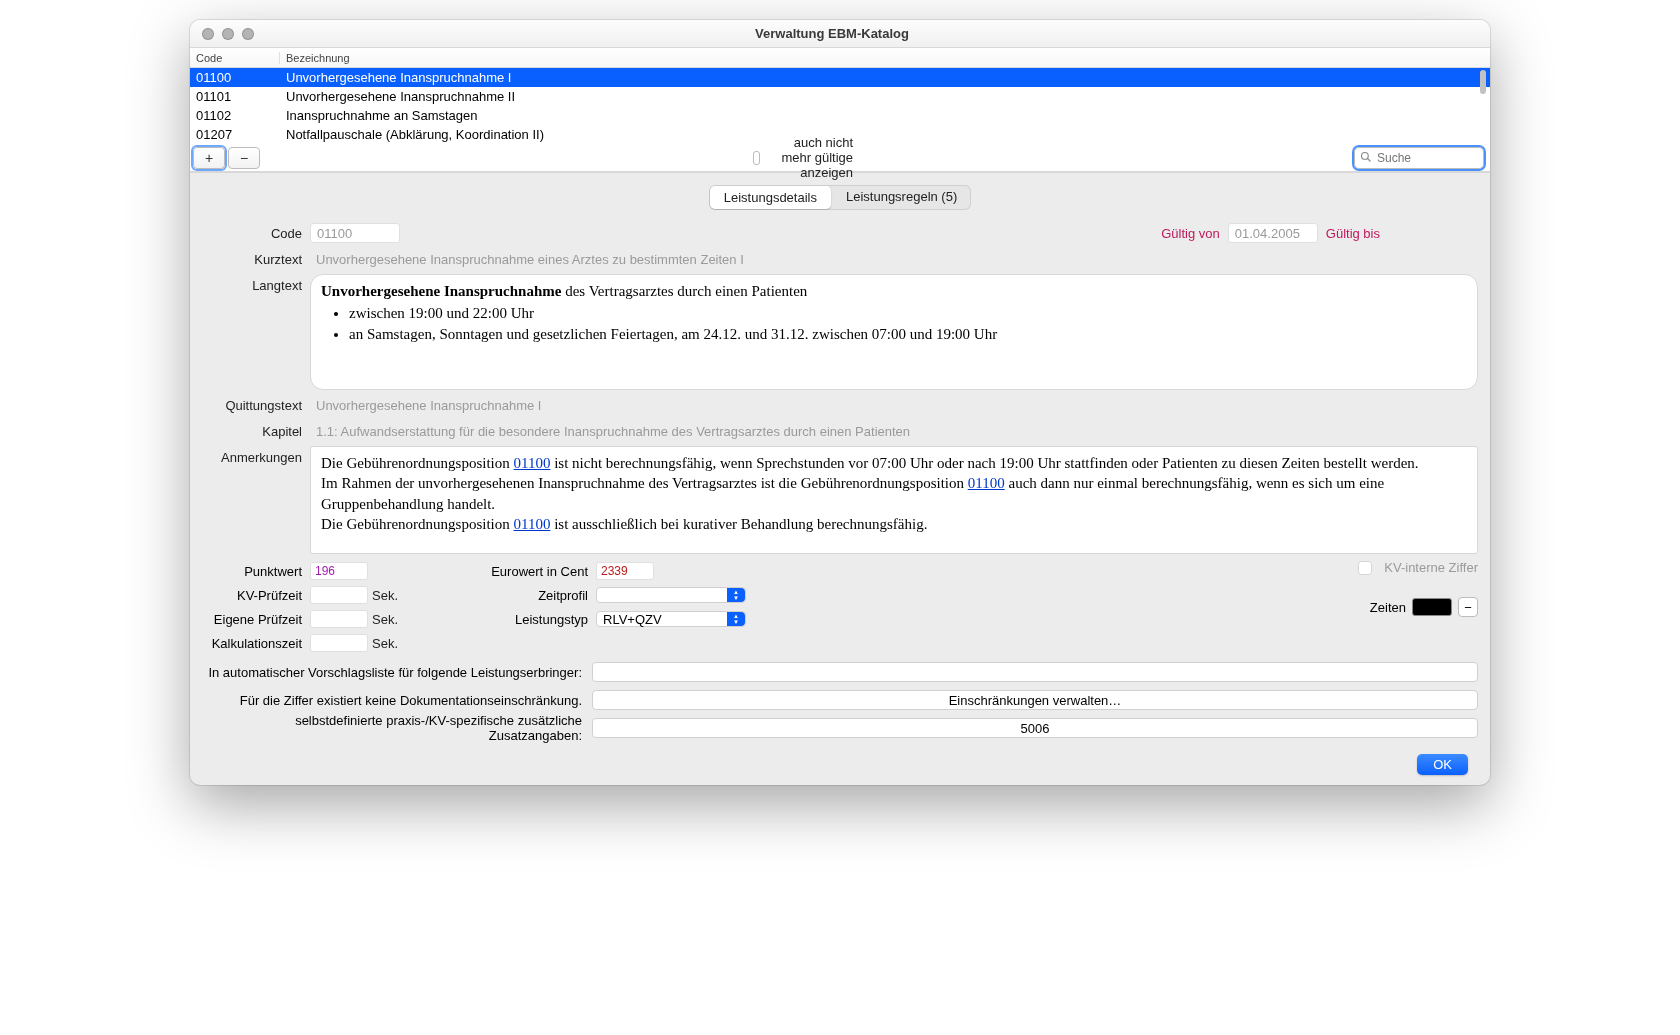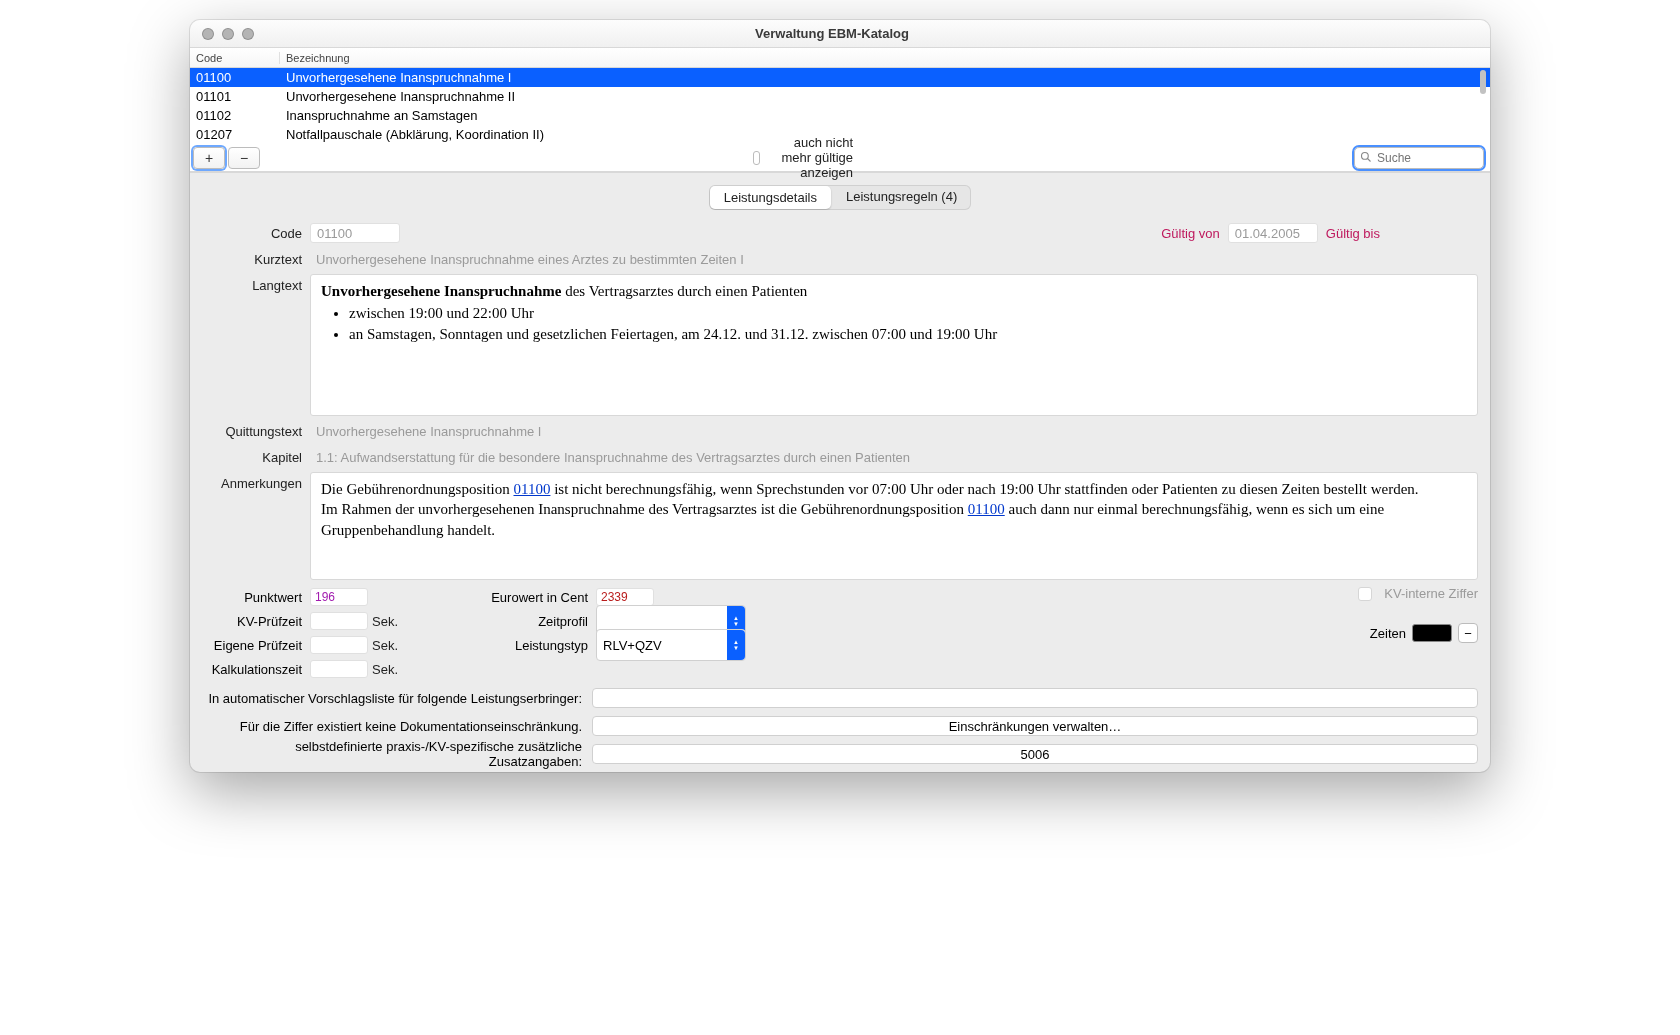--- a/index.html
+++ b/index.html
@@ -85,37 +85,37 @@
     .input-ro {
       height:20px; border:none; background:transparent; color:#9a9a9a; padding:0 6px; font-size:13px;
     }
     .input-code { width: 90px; background:#fff; border:1px solid #e0e0e0; border-radius:3px;}
     .valid-grp { display:flex; align-items:center; gap:8px; margin-left:auto; }
     .lbl2 { color:#be185d; font-size:13px; }
     .richbox {
       flex:1; background:#fff; border:1px solid #d8d8d8; border-radius:3px; padding:6px 10px;
       font-family: "Times New Roman", serif; font-size:15px; line-height:1.35;
     }
-    .richbox.tall { height: 142px; }
+    .richbox.tall { height: 116px; border-radius: 13px; }
     .richbox.mid { height: 108px; }
     .richbox strong { font-weight: bold; }
     .richbox ul { margin: 2px 0 0 28px; }
     .richbox a { color: #0037cc; text-decoration: underline; }
     .input-line { flex:1; background:transparent; border:none; color:#9a9a9a; padding:0 6px; font-size:13px;}
     .grid3 { display:flex; align-items:flex-start; gap: 28px; margin-top:6px;}
     .col-left { width: 248px; }
     .col-mid { width: 300px; }
     .col-right { flex:1; display:flex; align-items:center; justify-content:flex-end; gap:6px;}
     .small-row { display:flex; align-items:center; height:22px; margin-bottom:2px;}
     .small-label { width:100px; text-align:right; margin-right:8px; font-size:13px;}
     .small-input { width:58px; height:18px; border:1px solid #e0e0e0; background:#fff; border-radius:3px; font-size:12px; padding:0 4px; color:#a21caf;}
     .small-input.dark { color:#b91c1c; }
     .unit { font-size:13px; margin-left:4px; color:#222;}
     .mid-label { width:110px; text-align:right; margin-right:8px; font-size:13px;}
-    .selectish { display:flex; align-items:center; width:150px; height:32px; border:1px solid #d0d0d0; border-radius:4px; background:#fff; position:relative; padding:0 34px 0 6px; font-size:13px;}
+    .selectish { display:flex; align-items:center; width:150px; height:16px; border:1px solid #d0d0d0; border-radius:4px; background:#fff; position:relative; padding:0 34px 0 6px; font-size:13px;}
     .sel-arrows { position:absolute; right:0; top:0; width:18px; height:100%; background:#0a60ff; border-radius:0 4px 4px 0; display:flex; flex-direction:column; align-items:center; justify-content:center;}
     .sel-arrows span { color:#fff; font-size:6px; line-height:6px;}
     .kv-chk { display:flex; align-items:center; gap:6px; color:#9a9a9a; font-size:13px;}
     .farbe-row { display:flex; align-items:center; gap:6px;}
     .swatch { width:40px; height:18px; background:#000; border-radius:3px; border:1px solid #888;}
     .minus-btn { width:20px; height:20px; border:1px solid #bcbcbc; border-radius:4px; background:#fff; display:flex; align-items:center; justify-content:center;}
     .wide-label-row { display:flex; align-items:center; margin-top:4px; height:24px;}
     .wide-label { width: 380px; text-align:right; margin-right:10px; font-size:13px;}
     .wide-input { flex:1; height:20px; border:1px solid #d0d0d0; border-radius:4px; background:#fff; font-size:13px; padding:0 8px; display:flex; align-items:center; justify-content:center;}
     .footer { display:flex; justify-content:flex-end; padding: 8px 10px 10px; }
@@ -187,21 +187,21 @@
         <input class="search" placeholder="Suche" style="">
       </div>
     </div>
   </div>
 
   <div class="content">
 
     <div class="tabs">
       <div class="segmented">
         <div class="seg active">Leistungsdetails</div>
-        <div class="seg">Leistungsregeln (4)</div>
+        <div class="seg">Leistungsregeln (5)</div>
       </div>
     </div>
 
     <div class="form-row">
       <div class="label">Code</div>
       <input class="input-ro input-code" readonly="" value="01100" style="">
       <div class="valid-grp">
         <span class="lbl2">Gültig von</span>
         <input class="input-ro" style="width: 90px; background: rgb(255, 255, 255); border: 1px solid rgb(224, 224, 224); border-radius: 3px;" readonly="" value="01.04.2005">
         <span class="lbl2">Gültig bis</span>
@@ -233,20 +233,21 @@
     <div class="form-row">
       <div class="label">Kapitel</div>
       <input class="input-line" readonly="" value="1.1: Aufwandserstattung für die besondere Inanspruchnahme des Vertragsarztes durch einen Patienten" style="">
     </div>
 
     <div class="form-row" style="align-items:flex-start;">
       <div class="label" style="margin-top:4px;">Anmerkungen</div>
       <div class="richbox mid">
         <div><span>Die Gebührenordnungsposition </span><a href="#">01100</a><span> ist nicht berechnungsfähig, wenn Sprechstunden vor 07:00 Uhr oder nach 19:00 Uhr stattfinden oder Patienten zu diesen Zeiten bestellt werden.</span></div>
         <div><span>Im Rahmen der unvorhergesehenen Inanspruchnahme des Vertragsarztes ist die Gebührenordnungsposition </span><a href="#">01100</a><span> auch dann nur einmal berechnungsfähig, wenn es sich um eine Gruppenbehandlung handelt.</span></div>
+        <div><span>Die Gebührenordnungsposition </span><a href="#">01100</a><span> ist ausschließlich bei kurativer Behandlung berechnungsfähig.</span></div>
       </div>
     </div>
 
     <div class="grid3">
       <div class="col-left">
         <div class="small-row">
           <div class="small-label">Punktwert</div>
           <input class="small-input" readonly="" value="196" style="">
         </div>
         <div class="small-row">
@@ -320,15 +321,18 @@
           <span>Einschränkungen verwalten…</span>
         </div>
     </div>
     <div class="wide-label-row" style="margin-bottom:6px;">
       <div class="wide-label">selbstdefinierte praxis-/KV-spezifische zusätzliche Zusatzangaben:</div>
       <div class="wide-input">
           <span>5006</span>
         </div>
     </div>
 
+    <div class="footer">
+      <button class="ok-btn">OK</button>
+    </div>
 
   </div>
 </div>
 
 </body></html>

